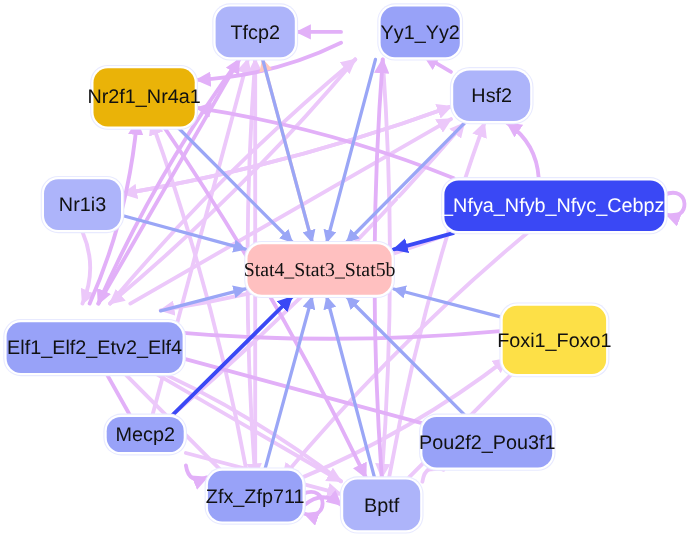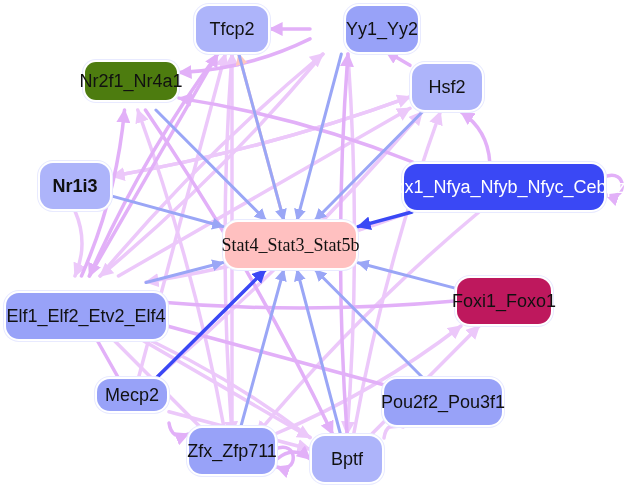--- a/index.html
+++ b/index.html
@@ -90,39 +90,39 @@
         <path d="M157.2388535031847,377 Q211.25,323.5 265.2611464968153,270" fill="none" stroke="#3a48f5" stroke-width="3.5" stroke-linecap="round" marker-end="url(#arrow-strong)"></path>
       </g>
   </svg>
   <div id="node-layer">
       <div class="node" style="left: 196px; top: 6px; width: 72px; height: 46px; background: rgb(173, 180, 250);">
         <span>Tfcp2</span>
       </div>
       <div class="node" style="left: 312px; top: 6px; width: 72px; height: 46px; background: rgb(152, 162, 248); margin-left: 34px;">
         <span>Yy1_Yy2</span>
       </div>
-      <div class="node" style="left: 85px; top: 62px; width: 92px; height: 38px; background: #4d7c0f; border-radius: 11px;">
+      <div class="node" style="left: 85px; top: 62px; width: 92px; height: 53px; background: #eab308;">
         <span>Nr2f1_Nr4a1</span>
       </div>
-      <div class="node" style="left: 412px; top: 64px; width: 70px; height: 46px; background: rgb(173, 180, 250);">
+      <div class="node" style="left: 412px; top: 64px; width: 70px; height: 46px; background: rgb(173, 180, 250); border-radius: 15px;">
         <span>Hsf2</span>
       </div>
-      <div class="node" style="left: 40px; top: 163px; width: 70px; height: 46px; background: rgb(173, 180, 250); font-weight: bold;">
+      <div class="node" style="left: 40px; top: 163px; width: 70px; height: 46px; background: rgb(173, 180, 250);">
         <span>Nr1i3</span>
       </div>
-      <div class="node" style="left: 404px; top: 164px; width: 200px; height: 46px; background: rgb(58, 72, 245); color: rgb(255, 255, 255);">
+      <div class="node" style="left: 404px; top: 164px; width: 200px; height: 46px; background: rgb(58, 72, 245); color: rgb(255, 255, 255); justify-content: flex-end;">
         <span>Ybx1_Nfya_Nfyb_Nfyc_Cebpz</span>
       </div>
       <div class="node" style="left: 225px; top: 222px; width: 131px; height: 46px; background: rgb(255, 192, 192); font-family: Liberation Serif, serif;">
         <span>Stat4_Stat3_Stat5b</span>
       </div>
       <div class="node" style="left: 6px; top: 278px; width: 160px; height: 46px; background: rgb(152, 162, 248); margin-top: 15px;">
         <span>Elf1_Elf2_Etv2_Elf4</span>
       </div>
-      <div class="node" style="left: 457px; top: 278px; width: 94px; height: 46px; background: #be185d;">
+      <div class="node" style="left: 457px; top: 278px; width: 94px; height: 62px; background: #fde047;">
         <span>Foxi1_Foxo1</span>
       </div>
       <div class="node" style="left: 97px; top: 379px; width: 70px; height: 32px; background: rgb(152, 162, 248);">
         <span>Mecp2</span>
       </div>
       <div class="node" style="left: 384px; top: 379px; width: 118px; height: 46px; background: rgb(152, 162, 248);">
         <span>Pou2f2_Pou3f1</span>
       </div>
       <div class="node" style="left: 189px; top: 428px; width: 86px; height: 46px; background: rgb(152, 162, 248);">
         <span>Zfx_Zfp711</span>

